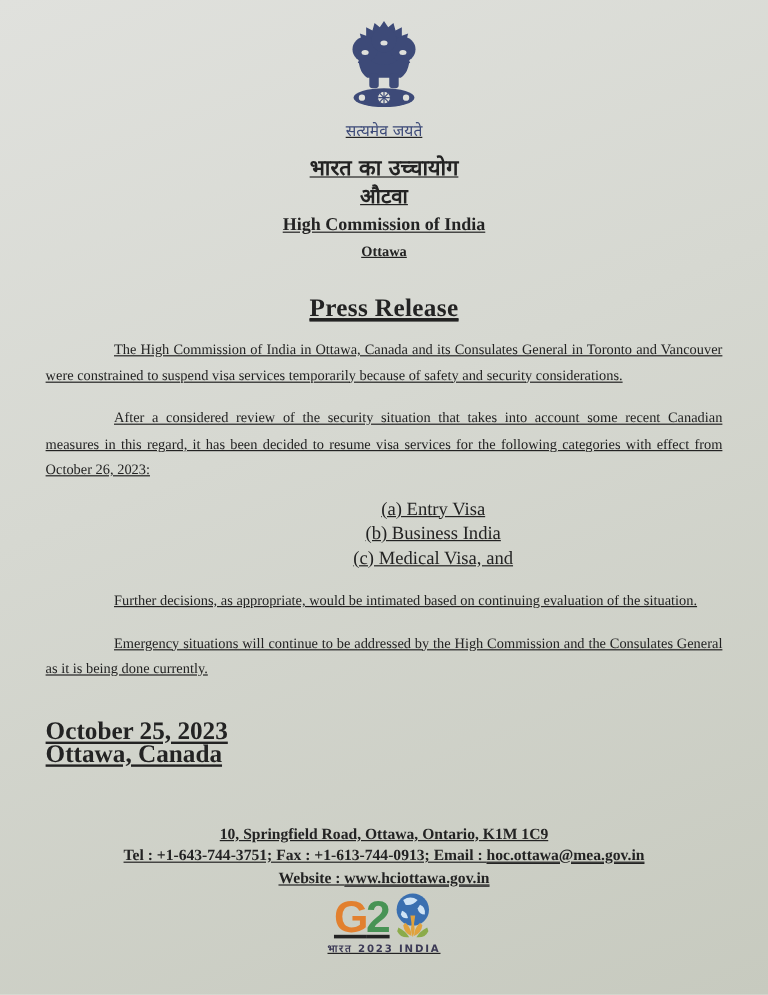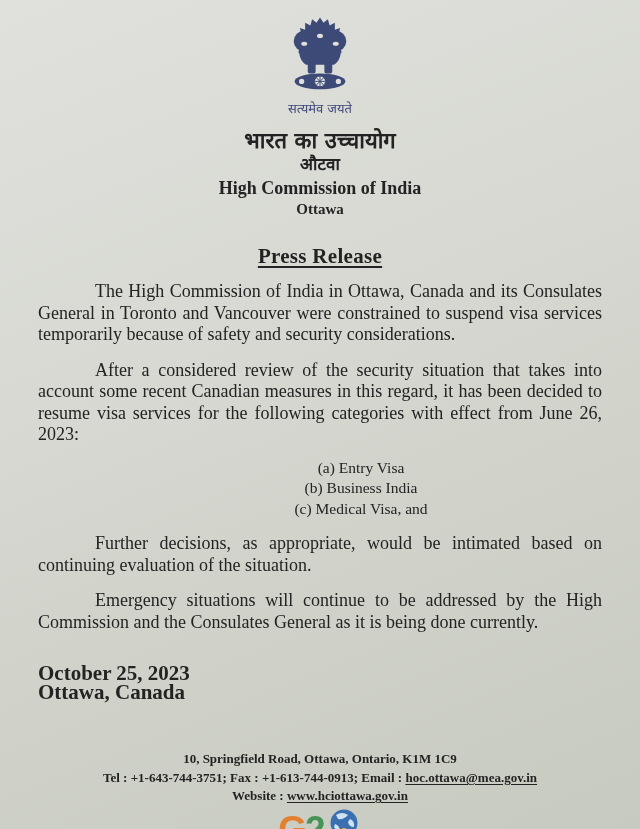--- a/index.html
+++ b/index.html
@@ -7,35 +7,35 @@
     --ink:#232323; --navy:#3d4a78; --g20-orange:#e2802f; --g20-green:#489355;
     --globe-blue:#3a6fb0; --lotus-orange:#e0a23e;
   }
   *{box-sizing:border-box; margin:0; padding:0;}
   html,body{width:640px; height:829px; overflow:hidden;}
   body{
     background:linear-gradient(158deg, var(--paper-light) 0%, var(--paper-mid) 42%, var(--paper-dark) 100%);
     font-family:"Liberation Serif", serif;
     color:var(--ink);
   }
-  .paper{width:640px; height:829px; padding:14px 38px 0;}
+  .paper{width:640px; height:829px; padding:14px 38px 0;text-decoration:underline;}
   .doc-header{text-align:center;}
   .emblem-wrap{display:flex; flex-direction:column; align-items:center;}
   .emblem-caption{font-size:13px; color:var(--navy); margin-top:1px;
     font-family:"DejaVu Sans", sans-serif;}
-  .hindi-line1{font-size:22px; font-weight:bold; margin-top:12px;
+  .hindi-line1{font-size:18px; font-weight:bold; margin-top:12px;
     font-family:"DejaVu Sans", sans-serif; line-height:24px;}
   .hindi-line2{font-size:17px; font-weight:bold;
     font-family:"DejaVu Sans", sans-serif; line-height:22px;}
-  .eng-line1{font-size:18px; font-weight:bold; margin-top:3px; line-height:21px;}
-  .eng-line2{font-size:15px; font-weight:bold; line-height:20px;}
+  .eng-line1{font-size:15px; font-weight:bold; margin-top:3px; line-height:21px;}
+  .eng-line2{font-size:12px; font-weight:bold; line-height:20px;}
   .doc-title{text-align:center; margin-top:26px; font-size:21px; line-height:23px;}
   .doc-title span{font-weight:bold; text-decoration:underline;
     text-decoration-thickness:2px; text-underline-offset:3px; letter-spacing:.3px;}
-  .para{font-size:18px; line-height:21.5px; text-align:justify;
+  .para{font-size:12px; line-height:21.5px; text-align:justify;
     text-indent:57px; margin-top:14px;}
   .para.first{margin-top:13px;}
   .visa-list{list-style:none; margin:12px 0 0 82px;}
   .visa-list li{font-size:15.5px; line-height:20.5px;text-align:center;}
   .dateline{margin-top:31px; font-weight:bold; font-size:21px; line-height:19px;}
   .doc-footer{margin-top:48px; text-align:center; font-weight:bold;
     font-size:13px; line-height:18.5px;}
   .u{text-decoration:underline; text-underline-offset:2px;}
   .g20{margin-top:4px; display:flex; flex-direction:column; align-items:center;}
   .g20-row{display:flex; align-items:center; justify-content:center; height:40px;
@@ -86,21 +86,21 @@
     <div class="hindi-line2">औटवा</div>
     <div class="eng-line1">High Commission of India</div>
     <div class="eng-line2">Ottawa</div>
   </header>
 
   <h1 class="doc-title">
     <span>Press Release</span>
   </h1>
 
   <p class="para first">The High Commission of India in Ottawa, Canada and its Consulates General in Toronto and Vancouver were constrained to suspend visa services temporarily because of safety and security considerations.</p>
-  <p class="para">After a considered review of the security situation that takes into account some recent Canadian measures in this regard, it has been decided to resume visa services for the following categories with effect from June 26, 2023:</p>
+  <p class="para">After a considered review of the security situation that takes into account some recent Canadian measures in this regard, it has been decided to resume visa services for the following categories with effect from October 26, 2023:</p>
 
   <ul class="visa-list">
     <li>(a) Entry Visa</li>
     <li>(b) Business India</li>
     <li>(c) Medical Visa, and</li>
   </ul>
 
   <p class="para">Further decisions, as appropriate, would be intimated based on continuing evaluation of the situation.</p>
   <p class="para">Emergency situations will continue to be addressed by the High Commission and the Consulates General as it is being done currently.</p>
 

